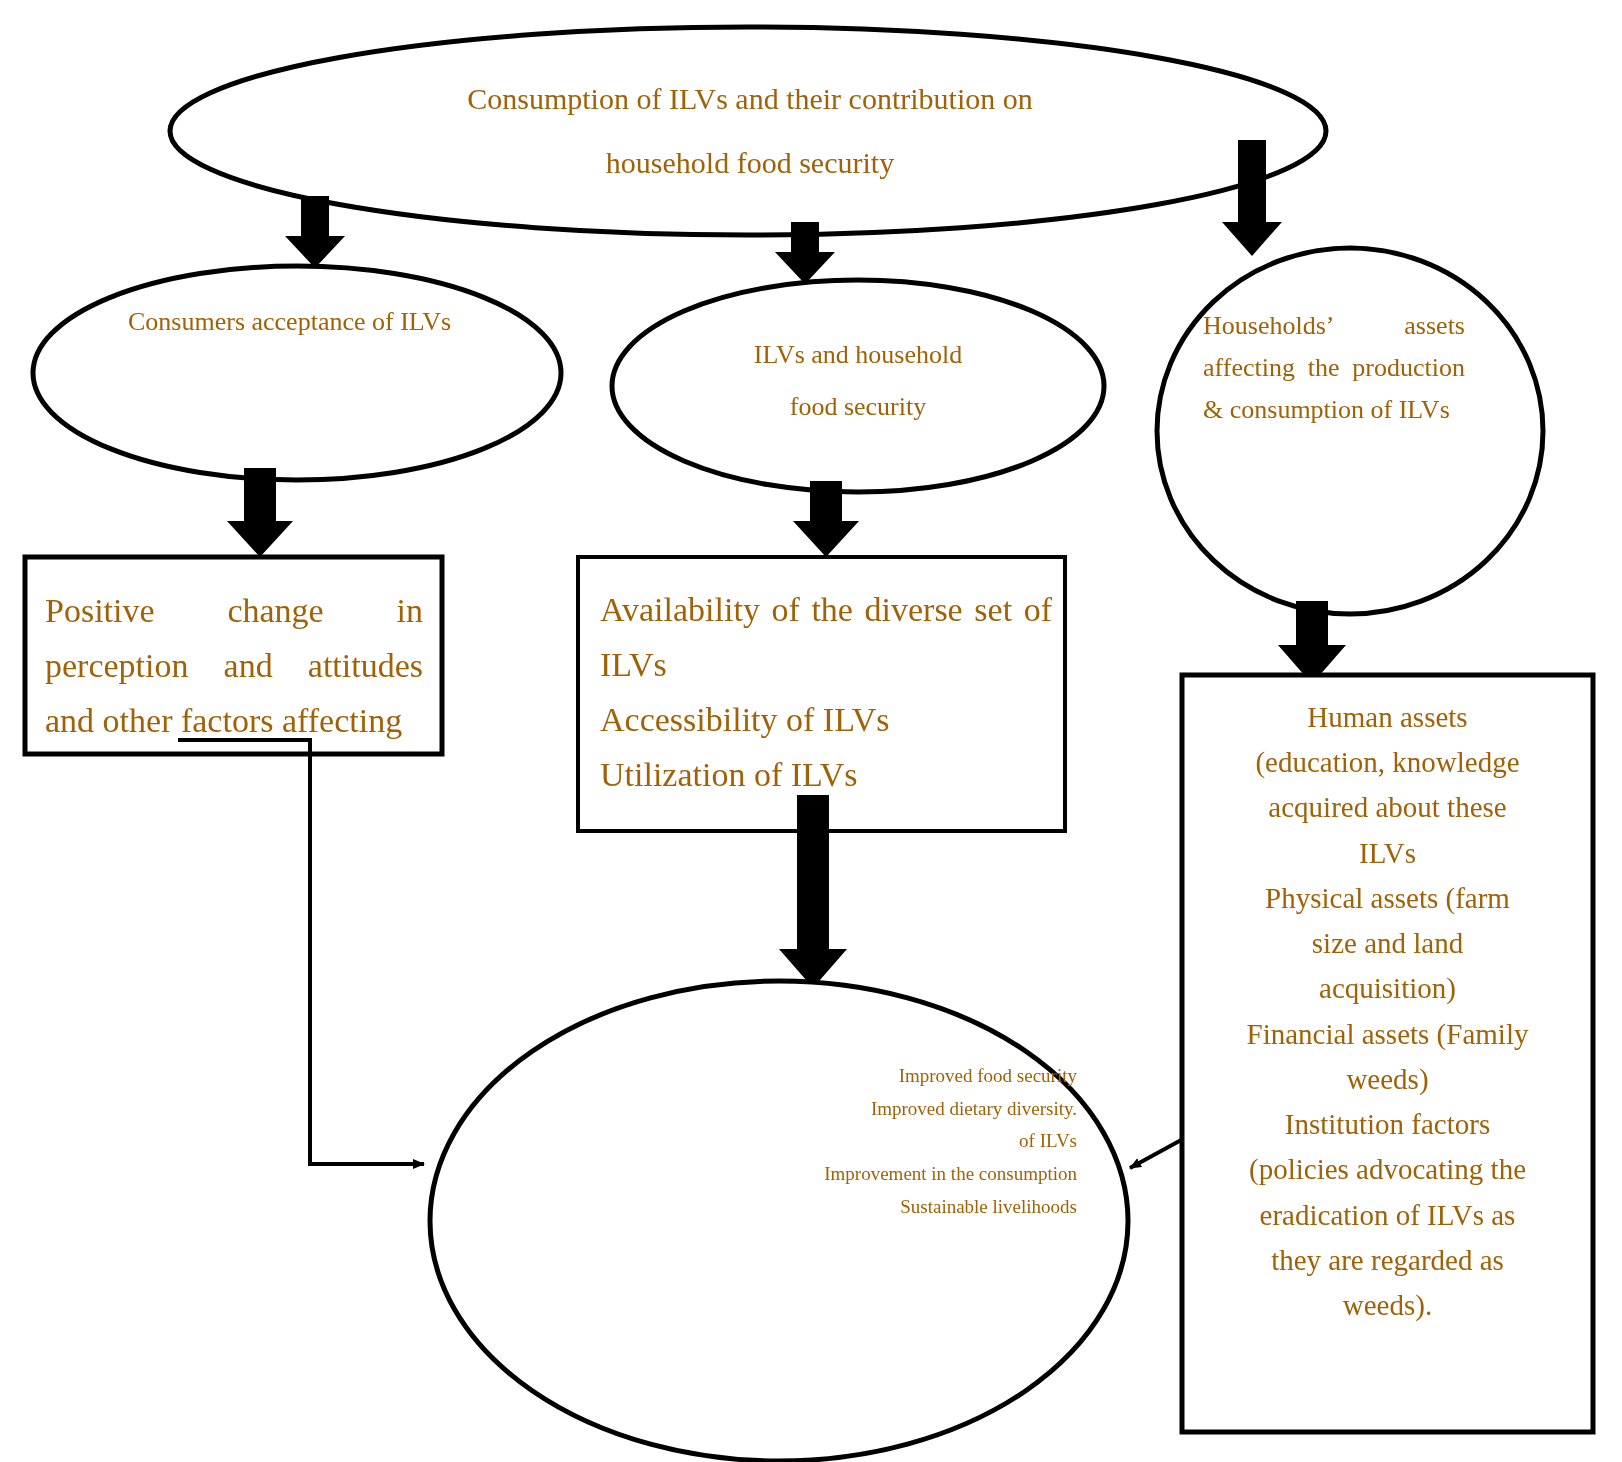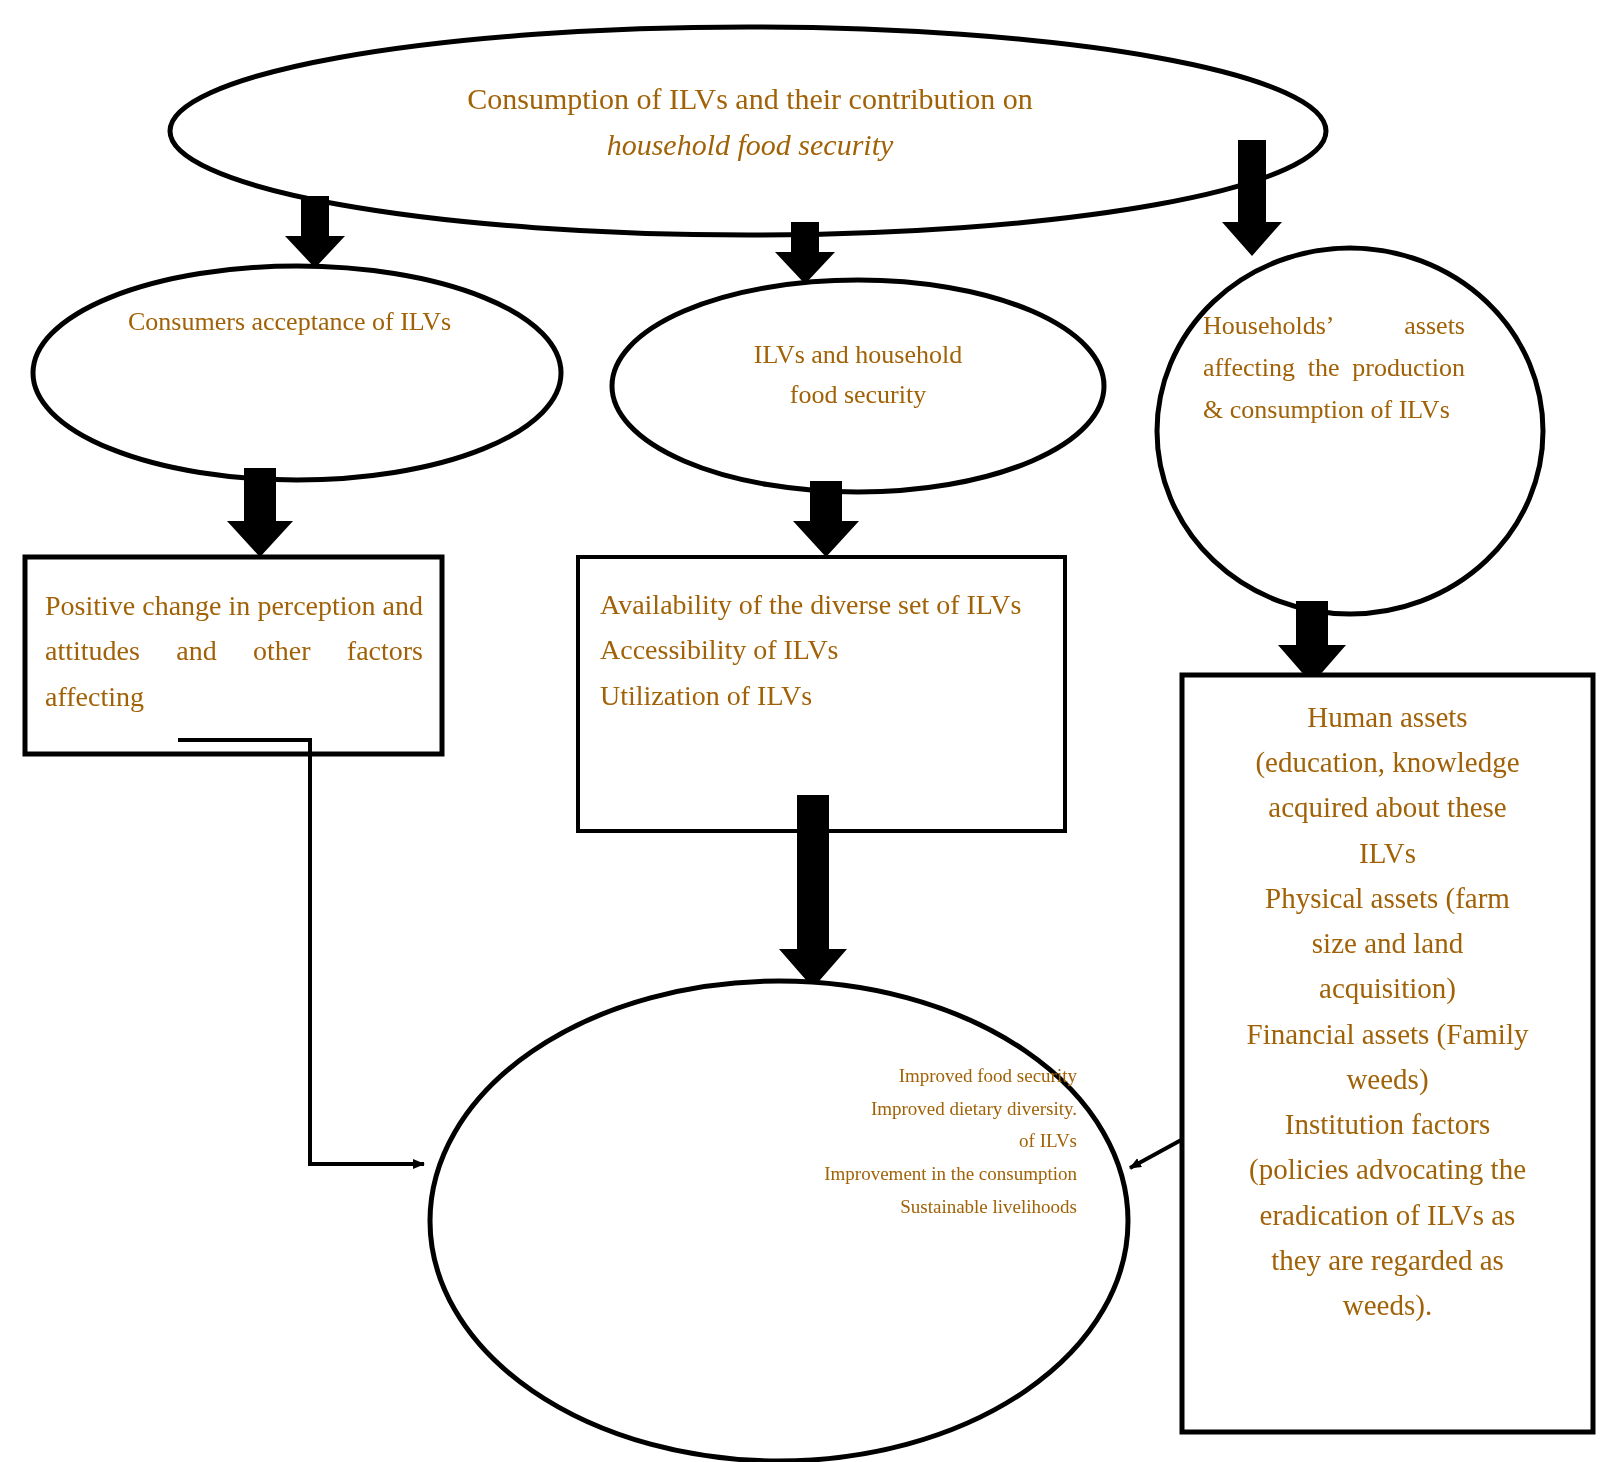--- a/index.html
+++ b/index.html
@@ -9,21 +9,21 @@
   svg.layer{position:absolute;left:0;top:0;width:1622px;height:1462px;}
 
   .txt{position:absolute;color:#a16207;line-height:1.52;}
   .ellipse-text{text-align:center;}
   .justified{text-align:justify;text-align-last:left;}
   .center{text-align:center;}
   .left{text-align:left;}
 
   .t-top     {font-size:30px;}
   .t-node    {font-size:26px;}
-  .t-box     {font-size:28px;}
+  .t-box     {font-size:34px;}
   .t-rightbox{font-size:29px;}
   .t-outcome {font-size:19px;text-align:right;}
 </style>
 </head>
 <body>
 
 <div id="stage">
 
   <svg class="layer" viewBox="0 0 1622 1462">
 
@@ -82,28 +82,28 @@
     </g>
 
     <g>
       <line x1="1183" y1="1139" x2="1130" y2="1168" stroke="#000000" stroke-width="4" marker-end="url(#thinArrow)"></line>
     </g>
 
   </svg>
 
   <div class="txt t-top ellipse-text" style="left:330px; top:76px; width:840px;">
     <div>Consumption of ILVs and their contribution on</div>
-    <div style="font-style:italic;">household food security</div>
+    <div style="margin-top:18px;">household food security</div>
   </div>
 
   <div class="txt t-node justified" style="left:128px; top:302px; width:348px;">Consumers acceptance of ILVs</div>
 
   <div class="txt t-node ellipse-text" style="left:638px; top:335px; width:440px;">
     <div>ILVs and household</div>
-    <div style="">food security</div>
+    <div style="margin-top:12px;">food security</div>
   </div>
 
   <div class="txt t-node justified" style="left:1203px; top:305px; width:262px; line-height:1.62;">Households’ assets affecting the production &amp; consumption of ILVs</div>
 
   <div class="txt t-box justified" style="left:45px; top:583px; width:378px; line-height:1.62;">Positive change in perception and attitudes and other factors affecting</div>
 
   <div class="txt t-box" style="left:600px; top:582px; width:452px; line-height:1.62;">
     <div class="justified">Availability of the diverse set of ILVs</div>
     <div class="left">Accessibility of ILVs</div>
     <div class="left">Utilization of ILVs</div>

